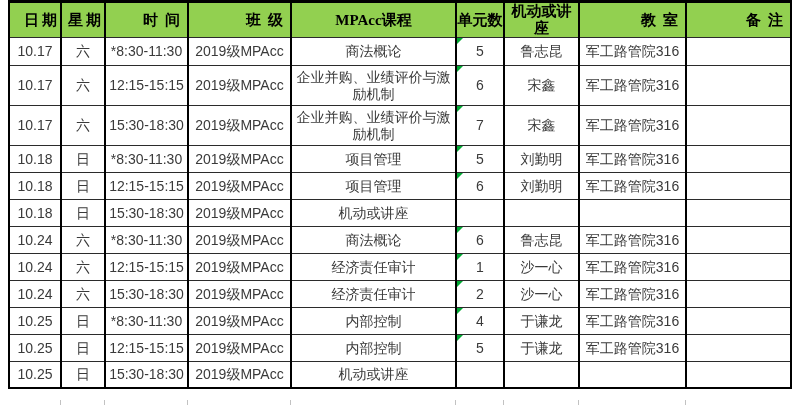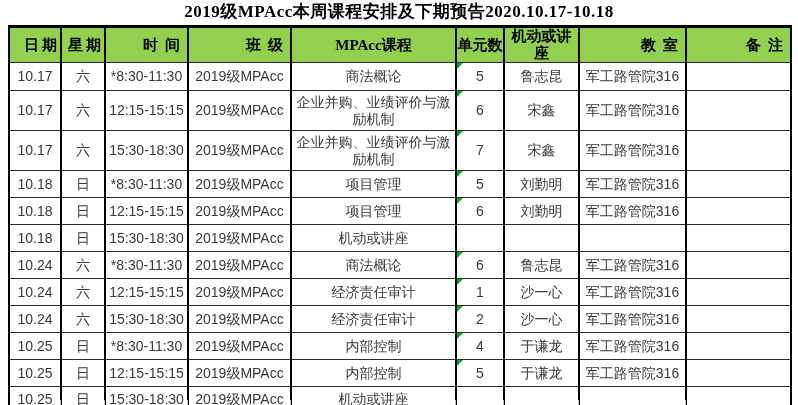--- a/index.html
+++ b/index.html
@@ -25,21 +25,20 @@
   td.units{position:relative;}
   .tri{position:absolute;top:0;left:0;width:0;height:0;
        border-top:6px solid #00A933;border-right:6px solid transparent;}
   .stubs{position:absolute;left:0;top:399px;width:798px;height:6px;}
   .stub{position:absolute;top:1px;width:1px;height:5px;background:#c2c2c2;}
 </style>
 </head>
 <body>
 
 <div id="screen">
-  <div class="title">2019级MPAcc本周课程安排及下期预告2020.10.17-10.18</div>
 
   <table>
     <colgroup>
       <col style="width:52px">
         <col style="width:44px">
         <col style="width:83px">
       <col style="width:103px">
         <col style="width:165px">
         <col style="width:48px">
       <col style="width:75px">

